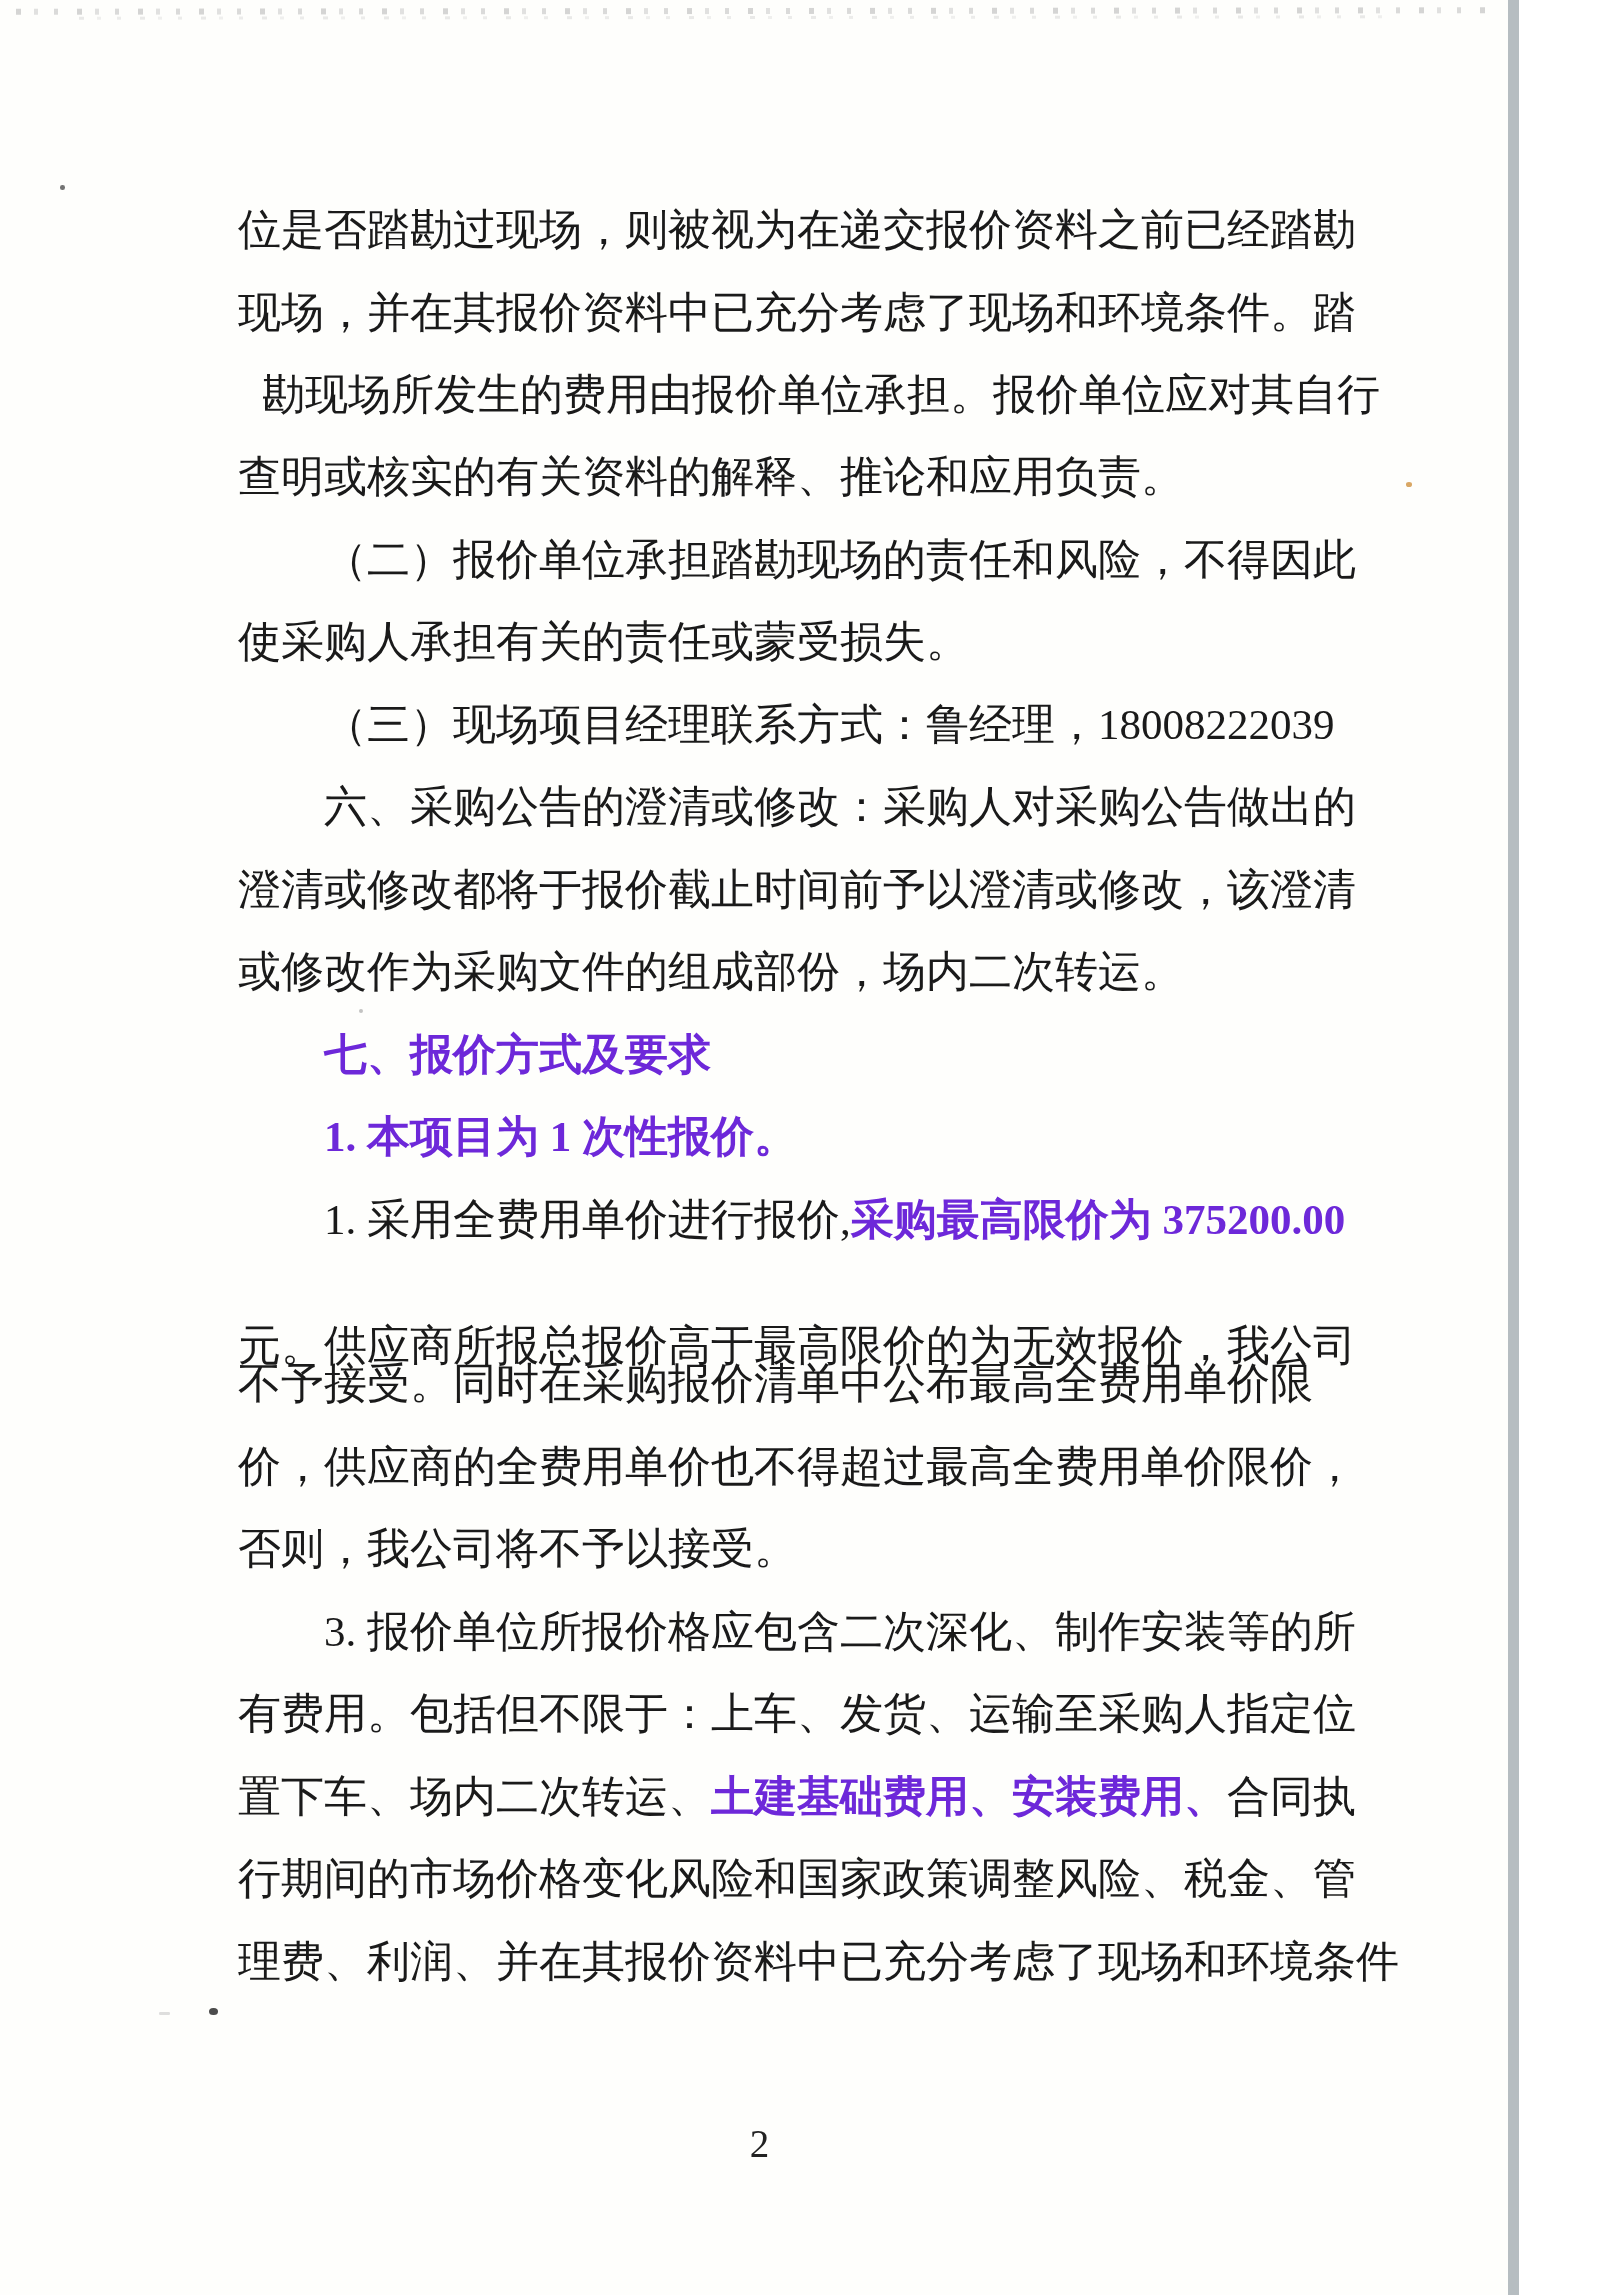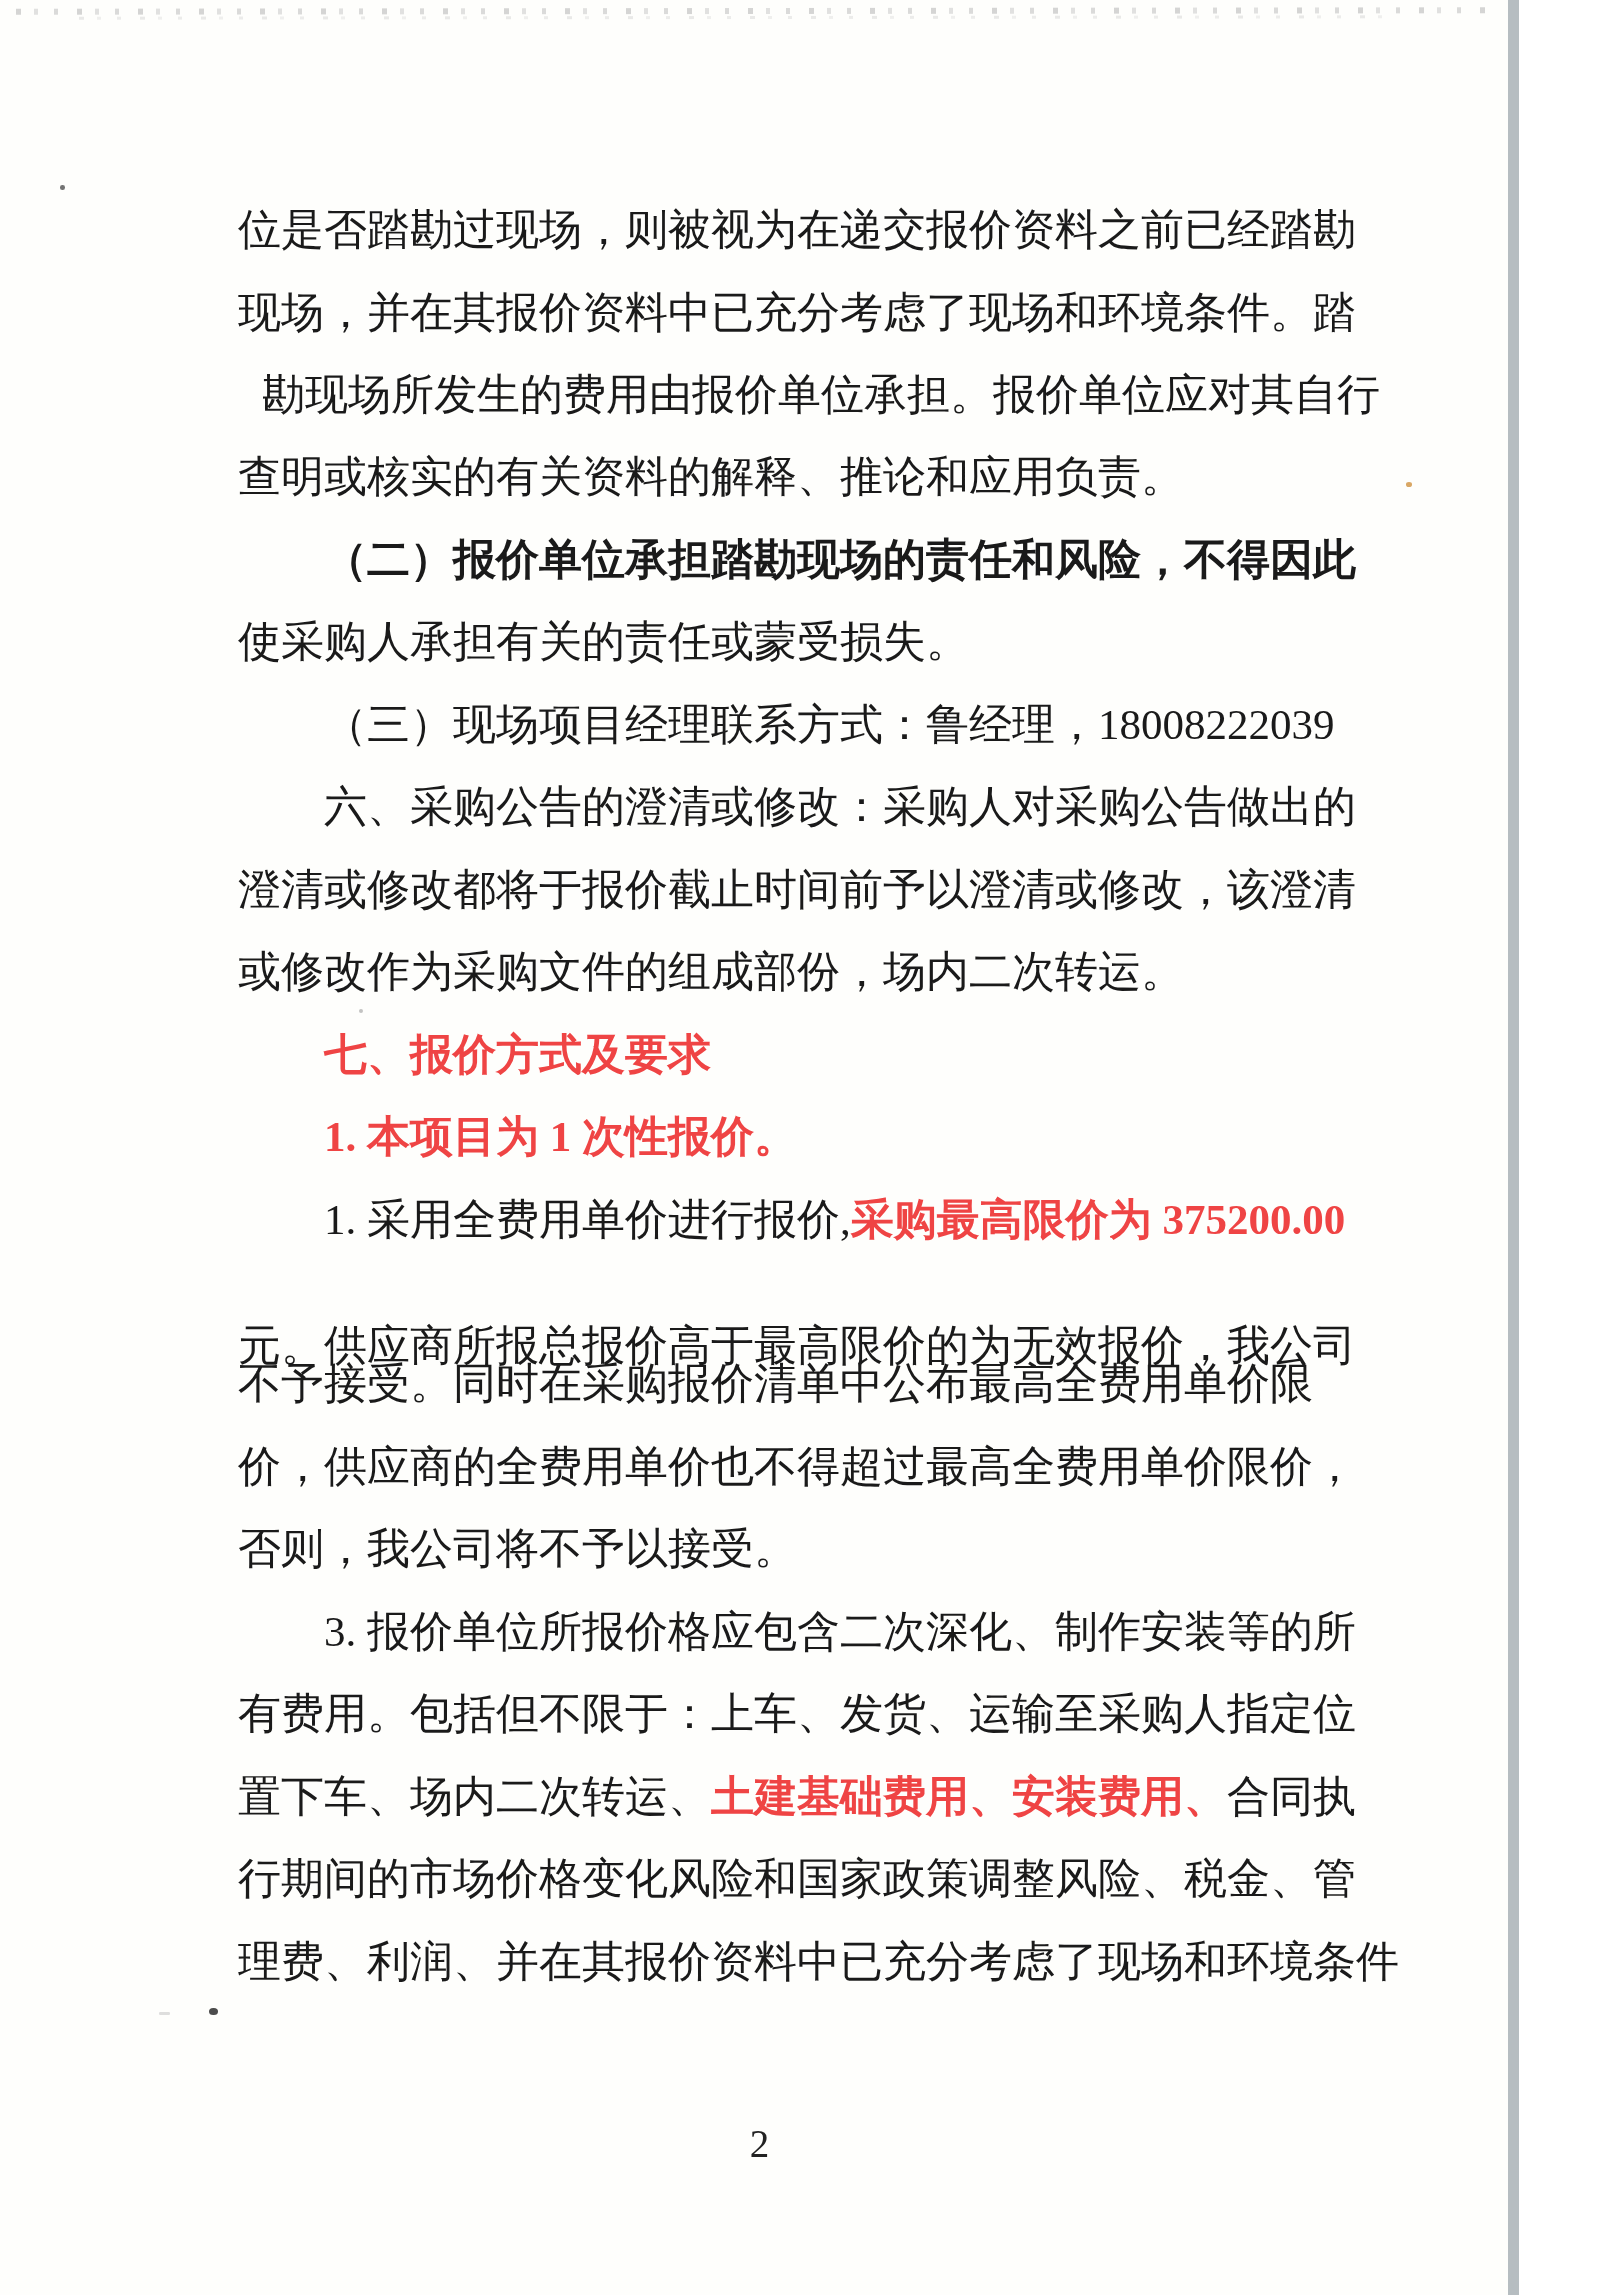--- a/index.html
+++ b/index.html
@@ -34,21 +34,21 @@
   .speck-5{left:159px;top:2012px;width:10.5px;height:2.6px;background:#c2c2c2;opacity:.55;border-radius:1.3px;}
   
   .line{
     position:absolute;
     font-size:43px;
     line-height:48px;
     white-space:nowrap;
     color:#1a1a1a;
     letter-spacing:0;
   }
-  .line b{font-weight:700;color:#ef4444;}
+  .line b{font-weight:700;color:#6d28d9;}
   .page-number{
     position:absolute;
     left:0;top:2121px;width:100%;
     text-align:center;
     font-size:39px;
     color:#222;
   }
 </style>
 </head>
 <body>
@@ -62,21 +62,21 @@
   <div class="speck speck-2"></div>
   <div class="speck speck-3"></div>
   <div class="speck speck-4"></div>
   <div class="speck speck-5"></div>
 
   <div id="doc-lines">
       <div class="line" style="left: 238px; top: 206px;"><span>位是否踏勘过现场，则被视为在递交报价资料之前已经踏勘</span></div>
       <div class="line" style="left: 238px; top: 289px;"><span>现场，并在其报价资料中已充分考虑了现场和环境条件。踏</span></div>
       <div class="line" style="left: 238px; top: 371px; margin-left: 24px;"><span>勘现场所发生的费用由报价单位承担。报价单位应对其自行</span></div>
       <div class="line" style="left: 238px; top: 453px;"><span>查明或核实的有关资料的解释、推论和应用负责。</span></div>
-      <div class="line" style="left: 324px; top: 536px; font-weight: bold;"><span>（二）报价单位承担踏勘现场的责任和风险，不得因此</span></div>
+      <div class="line" style="left: 324px; top: 536px;"><span>（二）报价单位承担踏勘现场的责任和风险，不得因此</span></div>
       <div class="line" style="left: 238px; top: 618px;"><span>使采购人承担有关的责任或蒙受损失。</span></div>
       <div class="line" style="left: 324px; top: 701px; text-align: right;"><span>（三）现场项目经理联系方式：鲁经理，18008222039</span></div>
       <div class="line" style="left: 324px; top: 783px;"><span>六、采购公告的澄清或修改：采购人对采购公告做出的</span></div>
       <div class="line" style="left: 238px; top: 866px;"><span>澄清或修改都将于报价截止时间前予以澄清或修改，该澄清</span></div>
       <div class="line" style="left: 238px; top: 948px;"><span>或修改作为采购文件的组成部份，场内二次转运。</span></div>
       <div class="line" style="left: 324px; top: 1031px;"><b>七、报价方式及要求</b></div>
       <div class="line" style="left: 324px; top: 1113px;"><b>1. 本项目为 1 次性报价。</b></div>
       <div class="line" style="left: 324px; top: 1196px;"><span>1. 采用全费用单价进行报价,</span><b>采购最高限价为 375200.00</b></div>
       <div class="line" style="left: 238px; top: 1322px;"><span>元。供应商所报总报价高于最高限价的为无效报价，我公司</span></div>
       <div class="line" style="left: 238px; top: 1360px;"><span>不予接受。同时在采购报价清单中公布最高全费用单价限</span></div>

